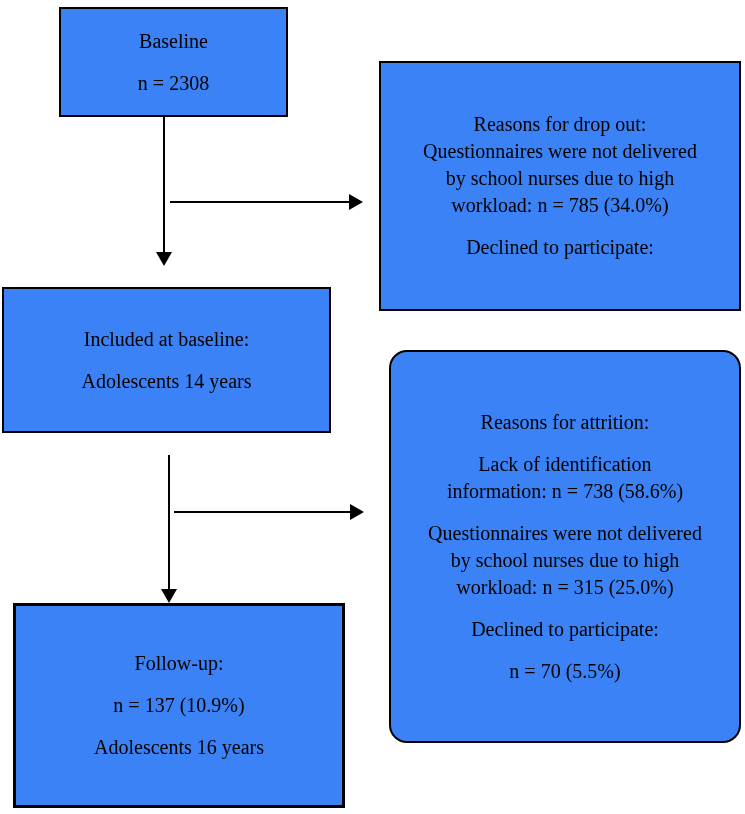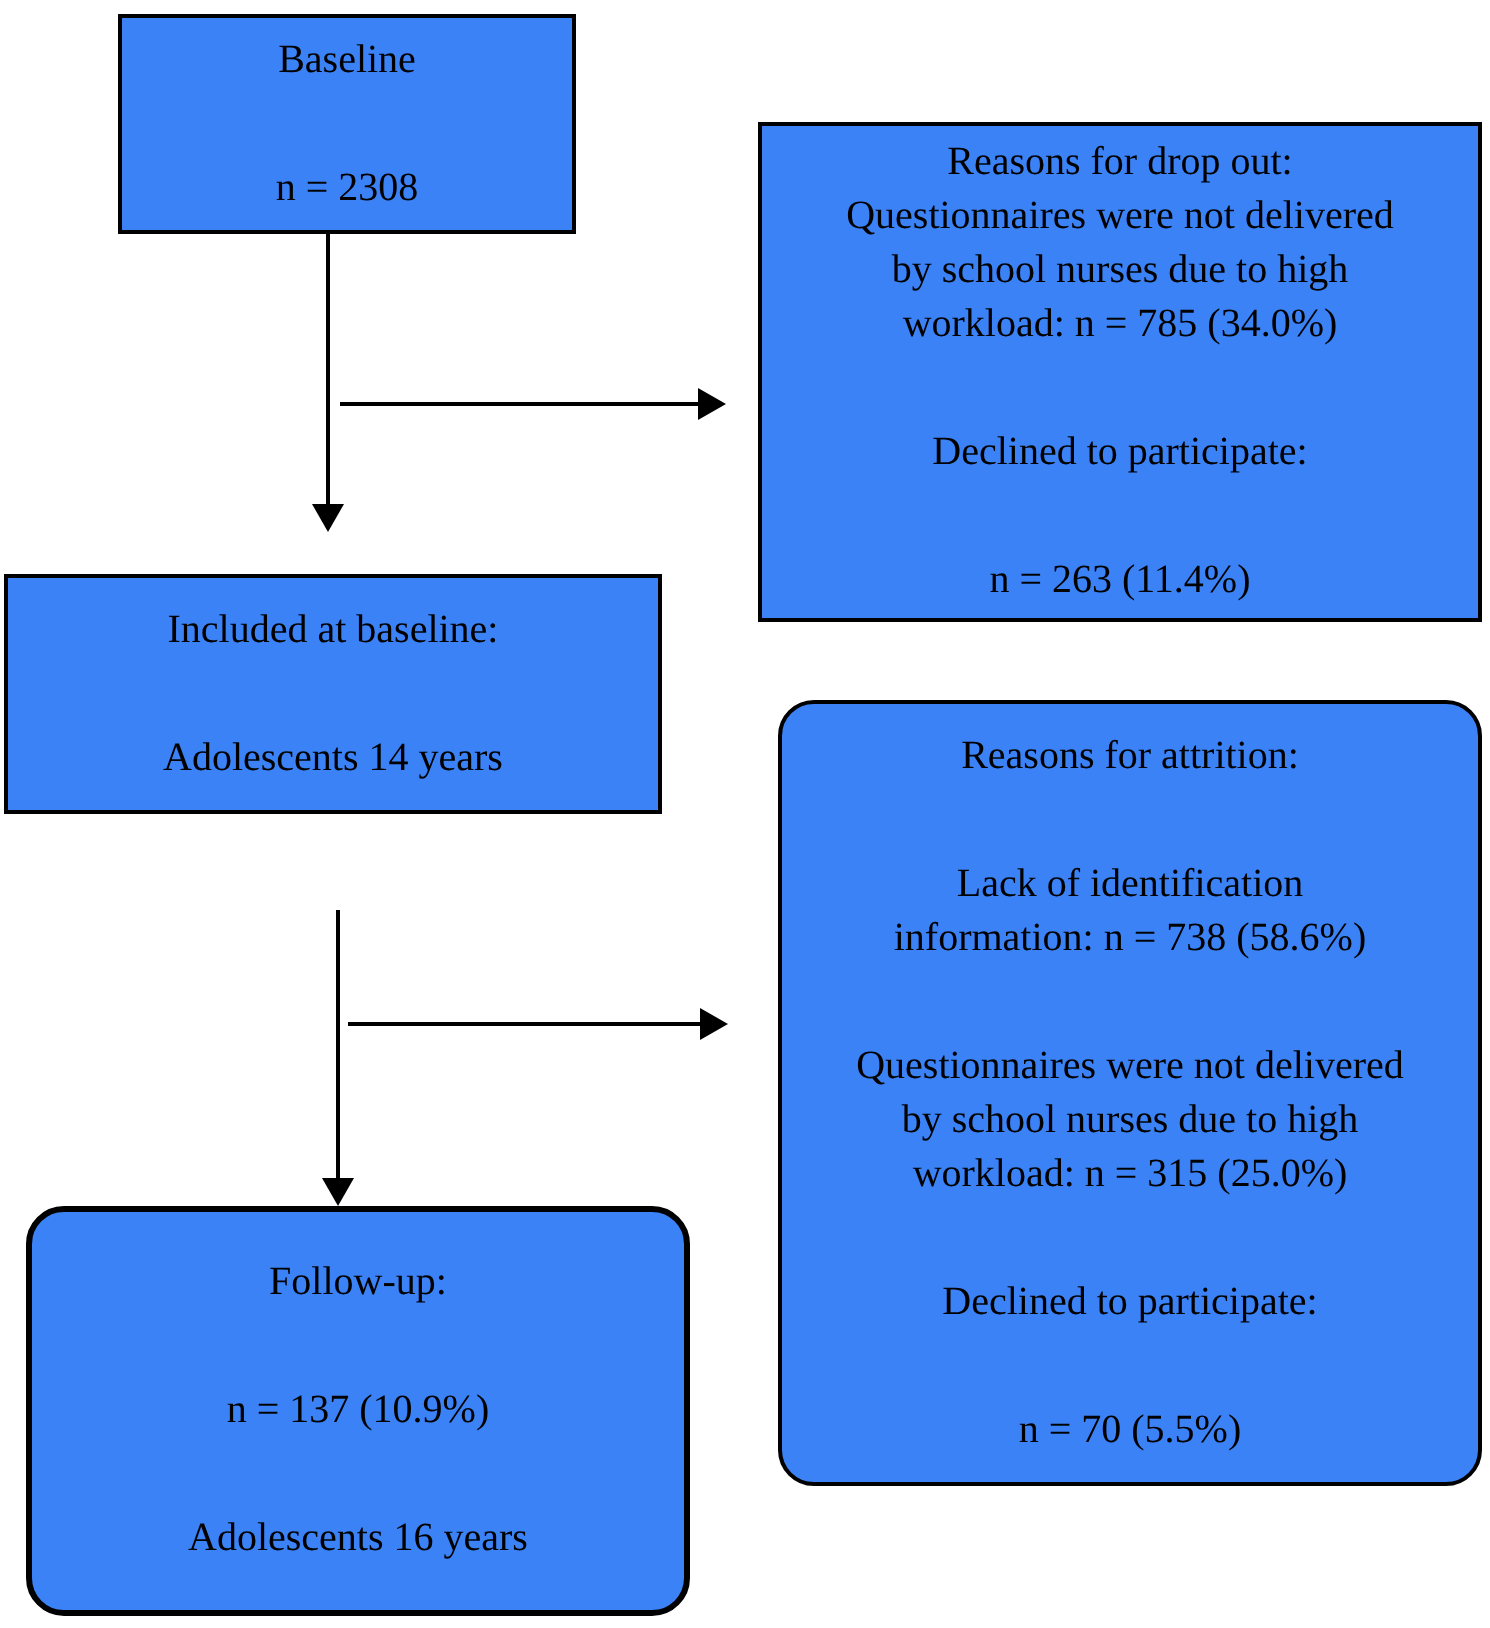--- a/index.html
+++ b/index.html
@@ -17,23 +17,23 @@
     position: absolute;
     box-sizing: border-box;
     border: 2px solid #000000;
     background: #3b82f6;
     display: flex;
     flex-direction: column;
     align-items: center;
     justify-content: center;
     text-align: center;
   }
-  .box-thick { border-width: 3px; border-radius: 19px; }
+  .box-thick { border-width: 3px; }
   .block { margin: 0; }
-  .block + .block { margin-top: 37px; }
+  .block + .block { margin-top: 15px; }
   .line { line-height: 27px; white-space: nowrap; }
   .vline { position: absolute; width: 2px; background: #000000; }
   .hline { position: absolute; height: 2px; background: #000000; }
   .arrow-down {
     position: absolute; width: 0; height: 0;
     border-left: 8px solid transparent;
     border-right: 8px solid transparent;
     border-top: 14px solid #000000;
   }
   .arrow-right {
@@ -60,26 +60,23 @@
   <div class="box" style="left:379px; top:61px; width:362px; height:250px;align-items:center;">
     <div class="block">
       <div class="line">Reasons for drop out:</div>
       <div class="line">Questionnaires were not delivered</div>
       <div class="line">by school nurses due to high</div>
       <div class="line">workload: n = 785 (34.0%)</div>
     </div>
     <div class="block">
       <div class="line">Declined to participate:</div>
     </div>
-    <div class="block">
-      <div class="line">n = 263 (11.4%)</div>
-    </div>
   </div>
 
-  <div class="box" style="left:2px; top:287px; width:329px; height:120px;">
+  <div class="box" style="left:2px; top:287px; width:329px; height:146px;">
     <div class="block">
       <div class="line">Included at baseline:</div>
     </div>
     <div class="block">
       <div class="line">Adolescents 14 years</div>
     </div>
   </div>
 
   <div class="box" style="left:389px; top:350px; width:352px; height:393px;border-radius:18px;">
     <div class="block">

